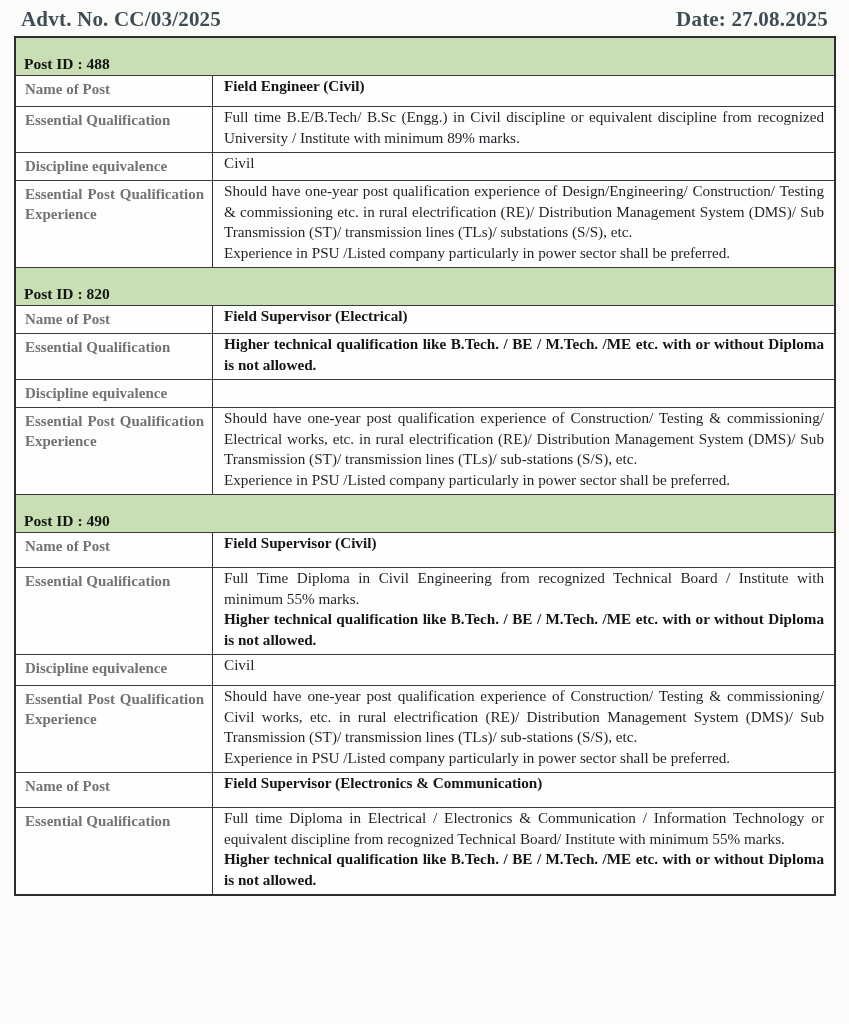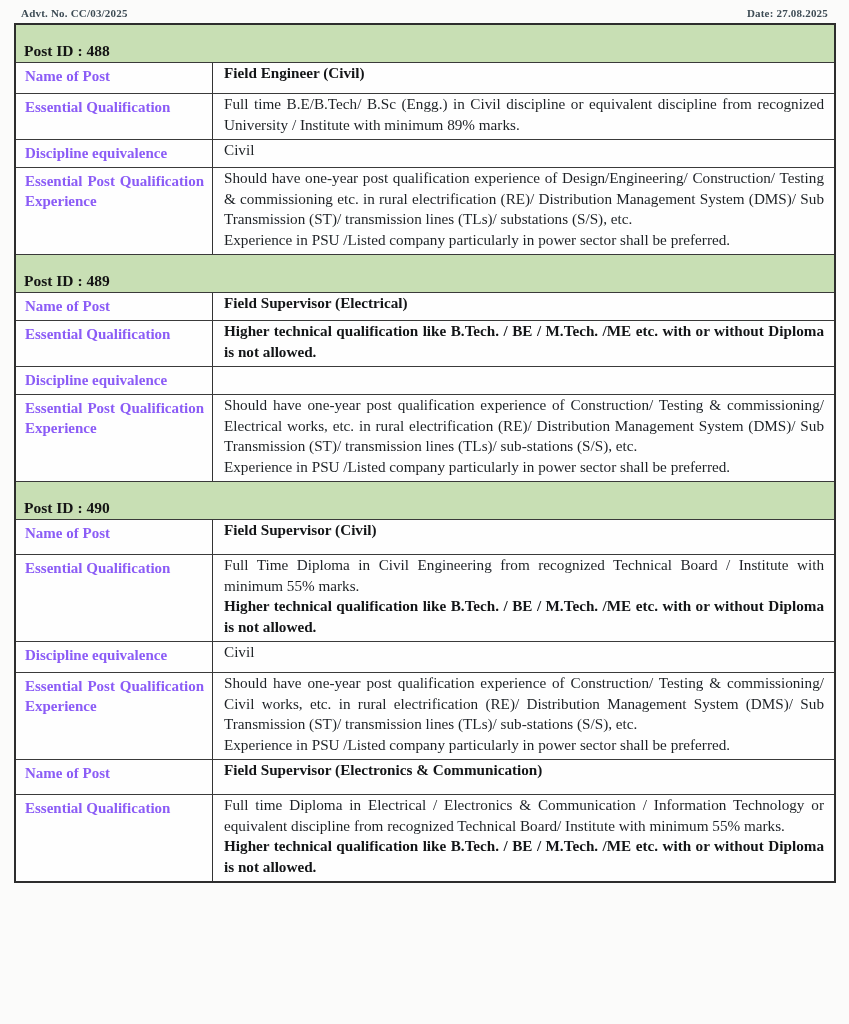--- a/index.html
+++ b/index.html
@@ -6,40 +6,40 @@
     margin: 0; padding: 0;
     width: 849px; height: 1024px;
     background: #fbfbfa;
     overflow: hidden;
     font-family: "Liberation Serif", "DejaVu Serif", serif;
   }
   .page { padding: 5px 13px 0 14px; }
   .doc-header {
     display: flex; justify-content: space-between; align-items: baseline;
     padding: 2px 8px 4px 7px;
-    font-size: 11px; font-weight: 600; color: #3e4c55;
+    font-size: 21px; font-weight: 600; color: #3e4c55;
     letter-spacing: 0.2px;
   }
   .jobtable {
     border: 2.5px solid #2d2d2d;
     background: #fefefe;
   }
   .jobtable > * + * { border-top: 1.5px solid #3a3a3a; }
   .band {
     background: #c8dfb4;
     font-weight: 700; font-size: 15.5px; color: #141414;
     padding: 16px 8px 2px 8px;
     line-height: 19px;
   }
   .row { display: flex; align-items: stretch; }
   .cell-label {
     flex: 0 0 197px; box-sizing: border-box;
     border-right: 1.6px solid #333;
     font-weight: 700; font-size: 15px; line-height: 20px;
-    color: #8b5cf6;
+    color: #737373;
     text-align: justify;
     padding: 3px 8px 4px 9px;
   }
   .cell-value {
     flex: 1 1 auto; box-sizing: border-box;
     font-size: 15.2px; line-height: 20.5px;
     color: #1d2125;
     text-align: justify;
     padding: 0 10px 4px 11px;
   }
@@ -82,21 +82,21 @@
       </div>
     </div>
     <div class="row">
       <div class="cell-label">Essential Post Qualification Experience</div>
       <div class="cell-value">
         <p>Should have one-year post qualification experience of Design/Engineering/ Construction/ Testing &amp; commissioning etc. in rural electrification (RE)/ Distribution Management System (DMS)/ Sub Transmission (ST)/ transmission lines (TLs)/ substations (S/S), etc.</p>
         <p>Experience in PSU /Listed company particularly in power sector shall be preferred.</p>
       </div>
     </div>
 
-    <div class="band">Post ID : 489</div>
+    <div class="band">Post ID : 820</div>
     <div class="row mh26">
       <div class="cell-label">Name of Post</div>
       <div class="cell-value">
         <p class="bold">Field Supervisor (Electrical)</p>
       </div>
     </div>
     <div class="row">
       <div class="cell-label">Essential Qualification</div>
       <div class="cell-value">
         <p class="bold gap">Higher technical qualification like B.Tech. / BE / M.Tech. /ME etc. with or without Diploma is not allowed.</p>

